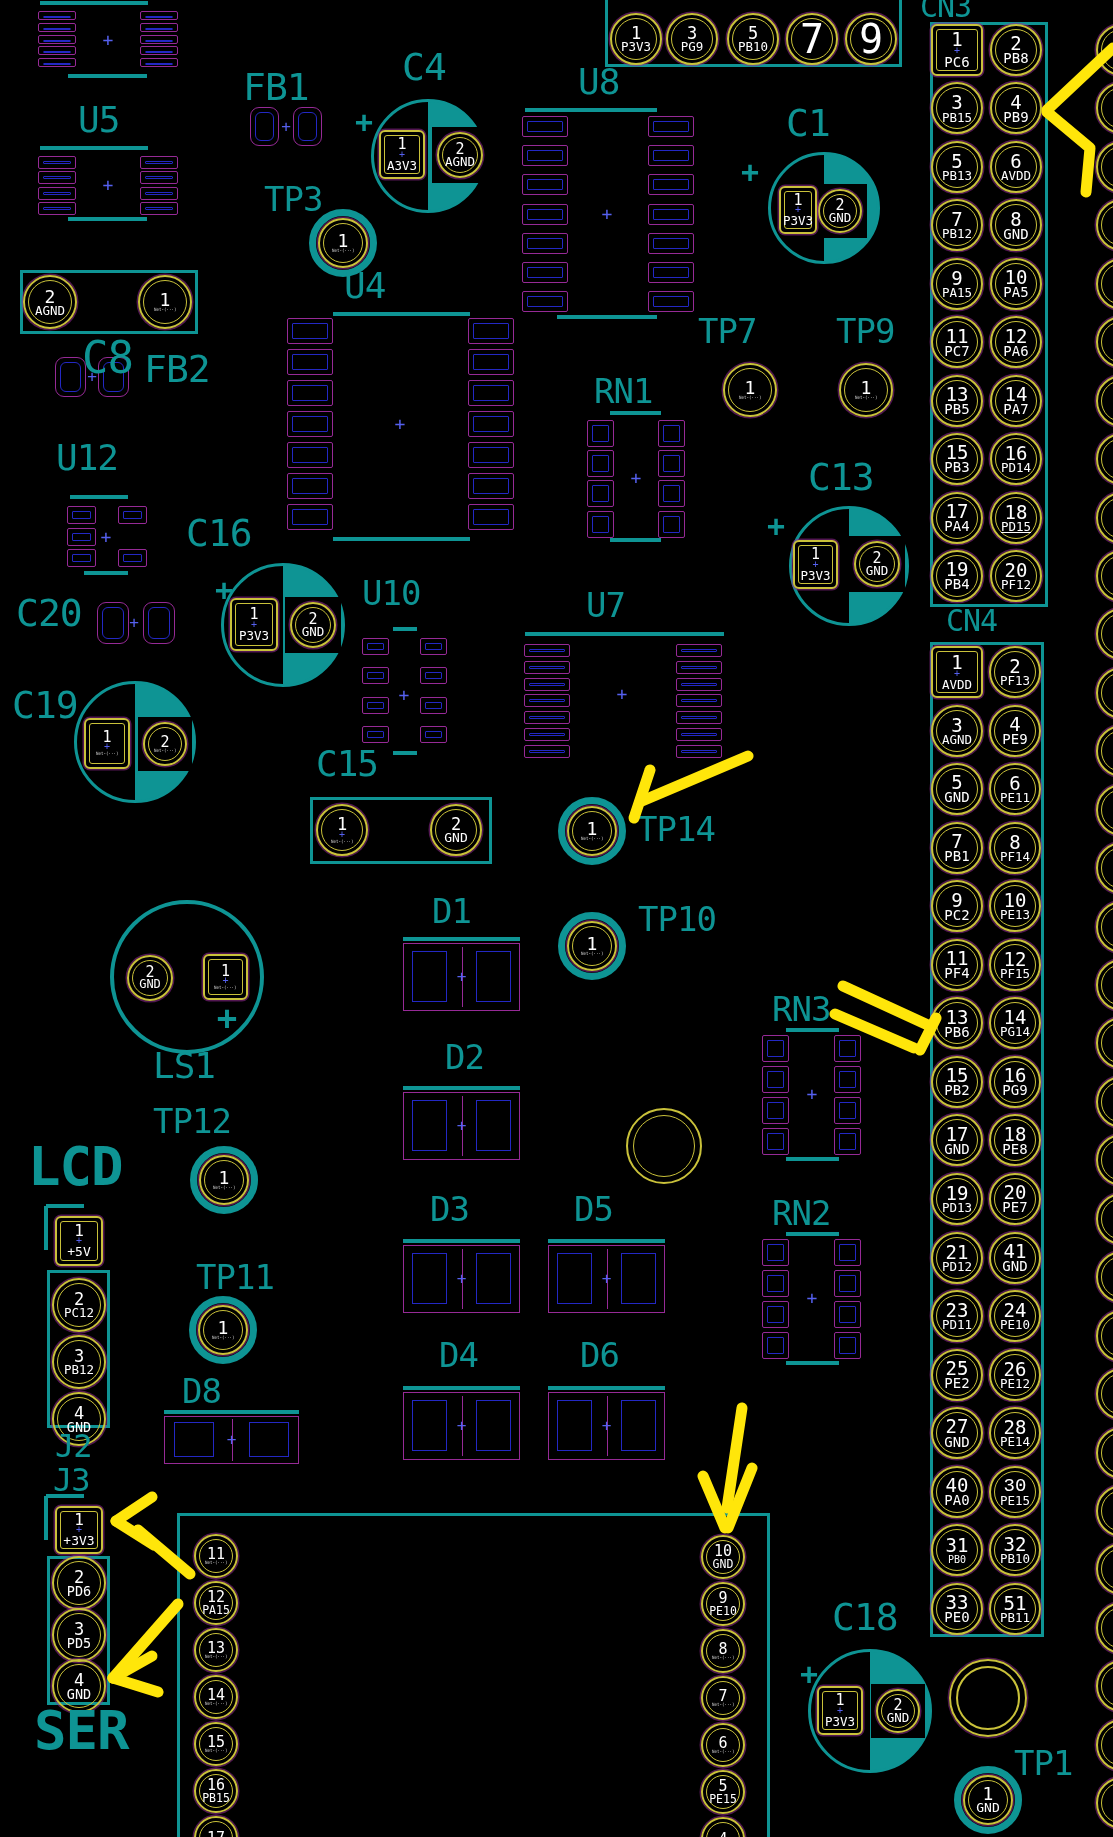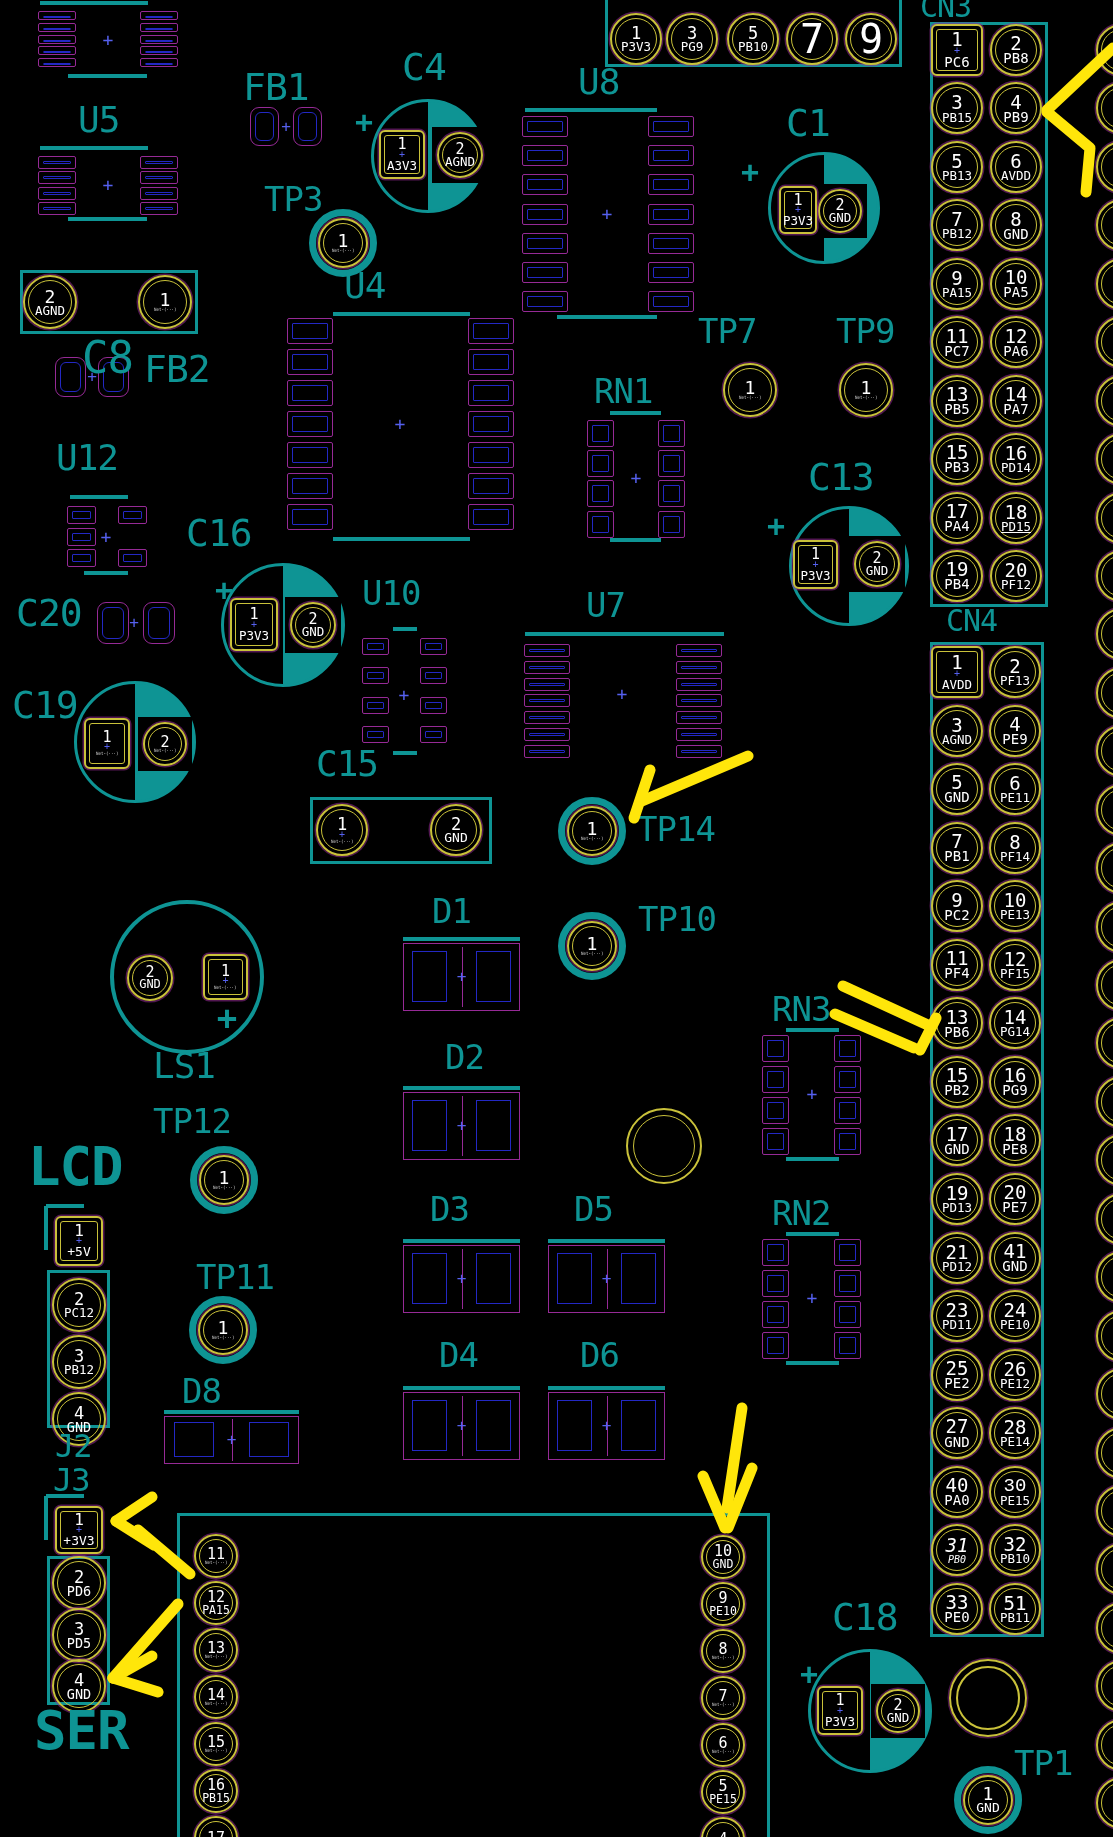--- a/index.html
+++ b/index.html
@@ -367,21 +367,21 @@
         <div class="padnet" style="font-size: 14px;">PA0</div>
       </div>
     </div>
     <div class="abs" style="left: 989px; top: 1465.7px; width: 52px; height: 52px; border: 2px solid rgb(201, 193, 58); border-radius: 50%; box-shadow: rgba(150, 42, 150, 0.55) 0px 0px 0px 1.5px; background: transparent; box-sizing: border-box;">
       <div class="abs" style="inset: 3px; border: 1.5px solid rgb(201, 193, 58); border-radius: 50%; box-sizing: border-box;"></div>
       <div class="abs" style="left: 0px; top: 0px; width: 100%; height: 100%; display: flex; flex-direction: column; align-items: center; justify-content: center;">
         <div class="padnum" style="font-size: 19px; font-family: Liberation Mono, monospace;">30</div>
         <div class="padnet" style="font-size: 12.5px;">PE15</div>
       </div>
     </div>
-    <div class="abs" style="left: 931px; top: 1524.25px; width: 52px; height: 52px; border: 2px solid rgb(201, 193, 58); border-radius: 50%; box-shadow: rgba(150, 42, 150, 0.55) 0px 0px 0px 1.5px; background: transparent; box-sizing: border-box; font-style: italic;">
+    <div class="abs" style="left: 931px; top: 1524.25px; width: 52px; height: 52px; border: 2px solid rgb(201, 193, 58); border-radius: 50%; box-shadow: rgba(150, 42, 150, 0.55) 0px 0px 0px 1.5px; background: transparent; box-sizing: border-box;">
       <div class="abs" style="inset: 3px; border: 1.5px solid rgb(201, 193, 58); border-radius: 50%; box-sizing: border-box;"></div>
       <div class="abs" style="left: 0px; top: 0px; width: 100%; height: 100%; display: flex; flex-direction: column; align-items: center; justify-content: center;">
         <div class="padnum" style="font-size: 19px;">31</div>
         <div class="padnet" style="font-size: 10px;">PB0</div>
       </div>
     </div>
     <div class="abs" style="left: 989px; top: 1524.25px; width: 52px; height: 52px; border: 2px solid rgb(201, 193, 58); border-radius: 50%; box-shadow: rgba(150, 42, 150, 0.55) 0px 0px 0px 1.5px; background: transparent; box-sizing: border-box;">
       <div class="abs" style="inset: 3px; border: 1.5px solid rgb(201, 193, 58); border-radius: 50%; box-sizing: border-box;"></div>
       <div class="abs" style="left: 0px; top: 0px; width: 100%; height: 100%; display: flex; flex-direction: column; align-items: center; justify-content: center;">
         <div class="padnum" style="font-size: 19px;">32</div>

